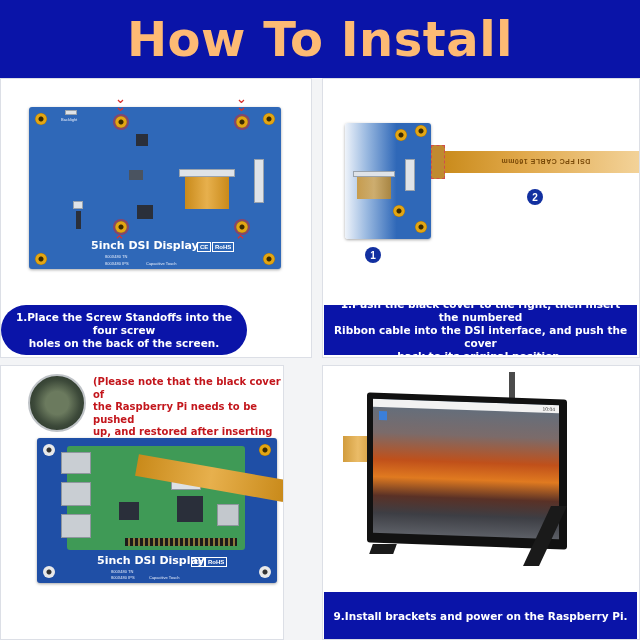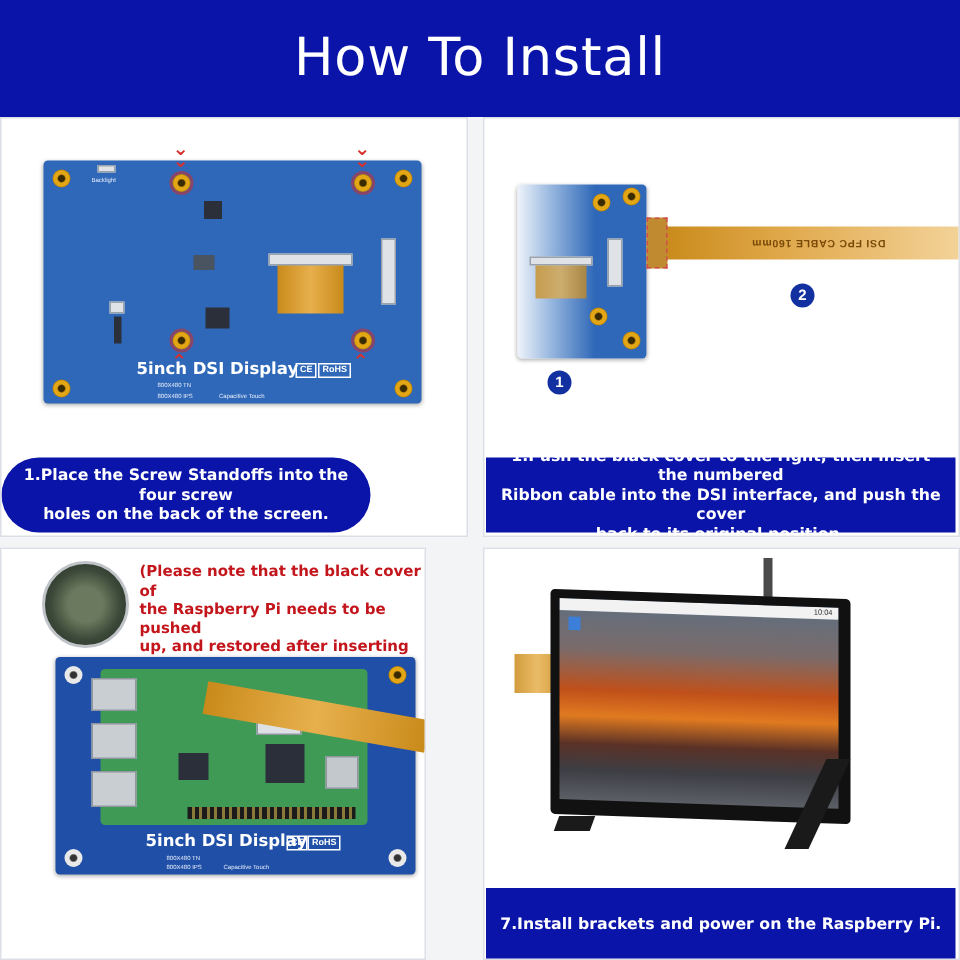--- a/index.html
+++ b/index.html
@@ -4,21 +4,21 @@
 <style>
   * { box-sizing: border-box; margin: 0; padding: 0; }
   html, body { width: 640px; height: 640px; background: #f3f4f6; overflow: hidden; }
   body { font-family: "Liberation Sans", "DejaVu Sans", sans-serif; position: relative; }
 
   .header {
     position: absolute; left: 0; top: 0; width: 640px; height: 78px;
     background: #0a14a8; display: flex; align-items: center; justify-content: center;
   }
   .header h1 {
-    color: #ffffff; font-size: 35px; font-weight: normal; letter-spacing: 0.5px;
+    color: #fdba74; font-size: 48px; font-weight: bold; letter-spacing: 0.5px;
     font-family: "DejaVu Sans", sans-serif;
   }
 
   .panel {
     position: absolute; background: #ffffff; border: 1px solid #dcdfe6;
     overflow: hidden;
   }
   .p1 { left: 0; top: 78px; width: 312px; height: 280px; }
   .p2 { left: 322px; top: 78px; width: 318px; height: 280px; }
   .p3 { left: 0; top: 365px; width: 284px; height: 275px; }
@@ -205,15 +205,15 @@
     <div class="screen">
       <div class="taskbar">
         <span class="taskbar-time">10:04</span>
       </div>
       <div class="desk-icon"></div>
     </div>
   </div>
   <div class="stand" style="left:48px; top:178px; width:24px; height:10px; transform:skewX(-20deg);"></div>
   <div class="stand" style="left:214px; top:140px; width:16px; height:60px; transform:skewX(-25deg);"></div>
   <div class="caption">
-    <span>7.Install brackets and power on the Raspberry Pi.</span>
+    <span>9.Install brackets and power on the Raspberry Pi.</span>
   </div>
 </div>
 
 </body></html>

